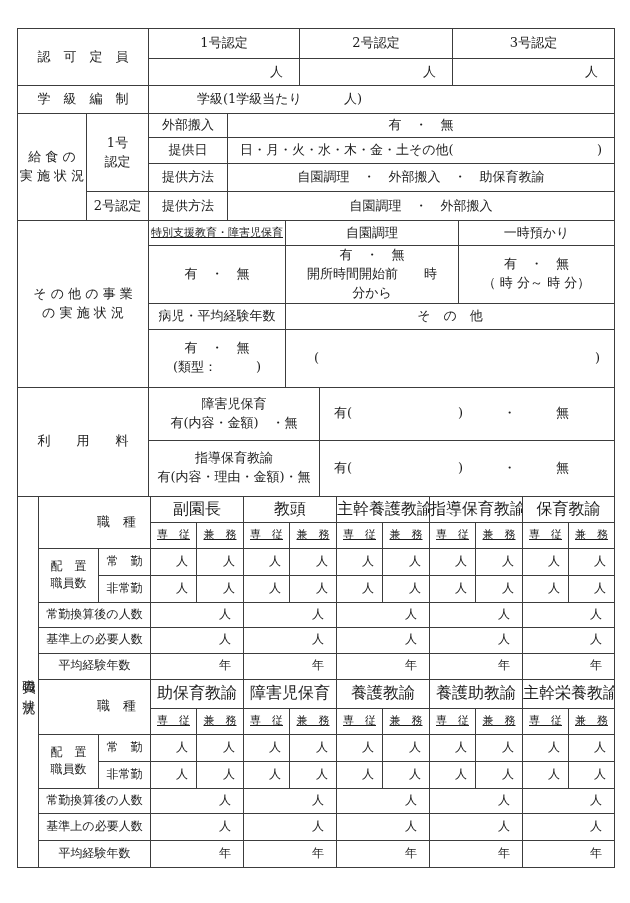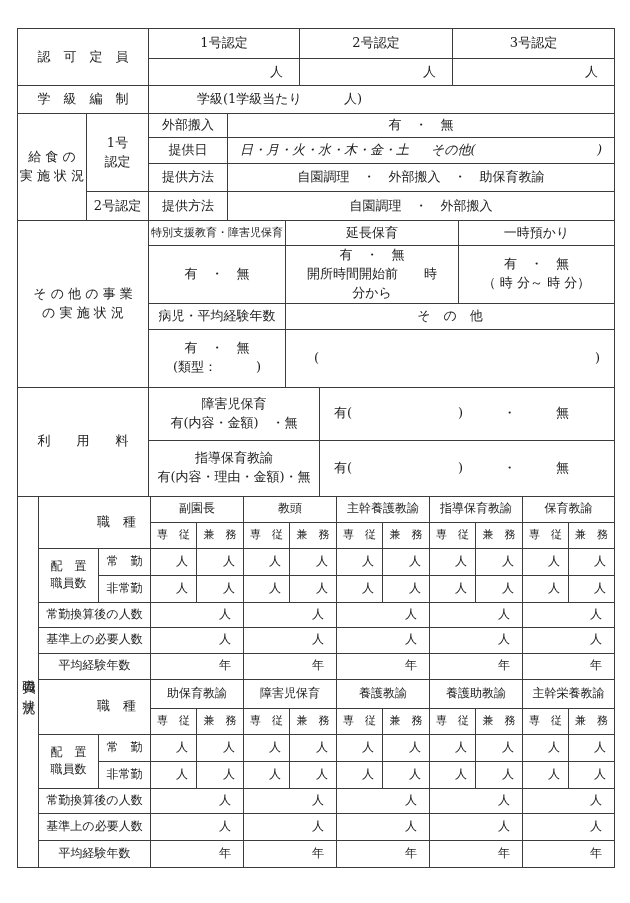--- a/index.html
+++ b/index.html
@@ -18,23 +18,23 @@
     overflow:hidden;white-space:nowrap;
   }
   
   .h23 td{height:23px}.h24 td{height:24px}.h25 td{height:25px}.h26 td{height:26px}
   .h27 td{height:27px}.h28 td{height:28px}.h29 td{height:29px}
   .h52 td{height:52px}.h53 td{height:53px}.h55 td{height:55px}.h57 td{height:57px}
   
   .ar{text-align:right;padding-right:16px;}
   .arS{text-align:right;padding-right:8px;}
   .arM{text-align:right;padding-right:12px;}
-  .small{font-size:11px;}
+  .small{font-size:11px;text-decoration:underline;}
   .f12{font-size:12px;}
-  .jobhdr{font-size:12px;text-align:center;}
+  .jobhdr{font-size:16px;text-align:center;}
   .line{line-height:1.45;}
   .flexrow{display:flex;align-items:center;}
   .mla{margin-left:auto;}
   
   .vwrap{display:flex;align-items:center;justify-content:center;height:100%;}
   .vtext{writing-mode:vertical-rl;text-orientation:upright;letter-spacing:2px;font-size:13px;}
   .jobcell{text-align:right;padding-right:14px;font-size:13px;}
 </style>
 </head>
 <body>
@@ -89,23 +89,23 @@
         <td rowspan="3" class="line">
           <div>1号</div>
           <div>認定</div>
         </td>
         <td>外部搬入</td>
         <td>有　・　無</td>
       </tr>
       <tr class="h25">
         <td>提供日</td>
         <td>
-          <div class="flexrow" style="padding:0 12px;font-style:italic;">
+          <div class="flexrow" style="padding:0 12px;">
             <span>日・月・火・水・木・金・土</span>
-            <span style="margin-left:22px;">その他(</span>
+            <span style="">その他(</span>
             <span class="mla">)</span>
           </div>
         </td>
       </tr>
       <tr class="h27">
         <td>提供方法</td>
         <td>自園調理　・　外部搬入　・　助保育教諭</td>
       </tr>
       <tr class="h28">
         <td>2号認定</td>
@@ -122,21 +122,21 @@
           <col style="width:173px">
           <col style="width:156px">
         </colgroup>
       <tbody>
           <tr class="h24">
         <td rowspan="4" class="line">
           <div>そ の 他 の 事 業</div>
           <div>の 実 施 状 況</div>
         </td>
         <td class="small">特別支援教育・障害児保育</td>
-        <td>延長保育</td>
+        <td>自園調理</td>
         <td>一時預かり</td>
       </tr>
       <tr class="h53">
         <td>有　・　無</td>
         <td class="line">
           <div>有　・　無</div>
           <div>開所時間開始前　　時</div>
           <div>分から</div>
         </td>
         <td class="line">

